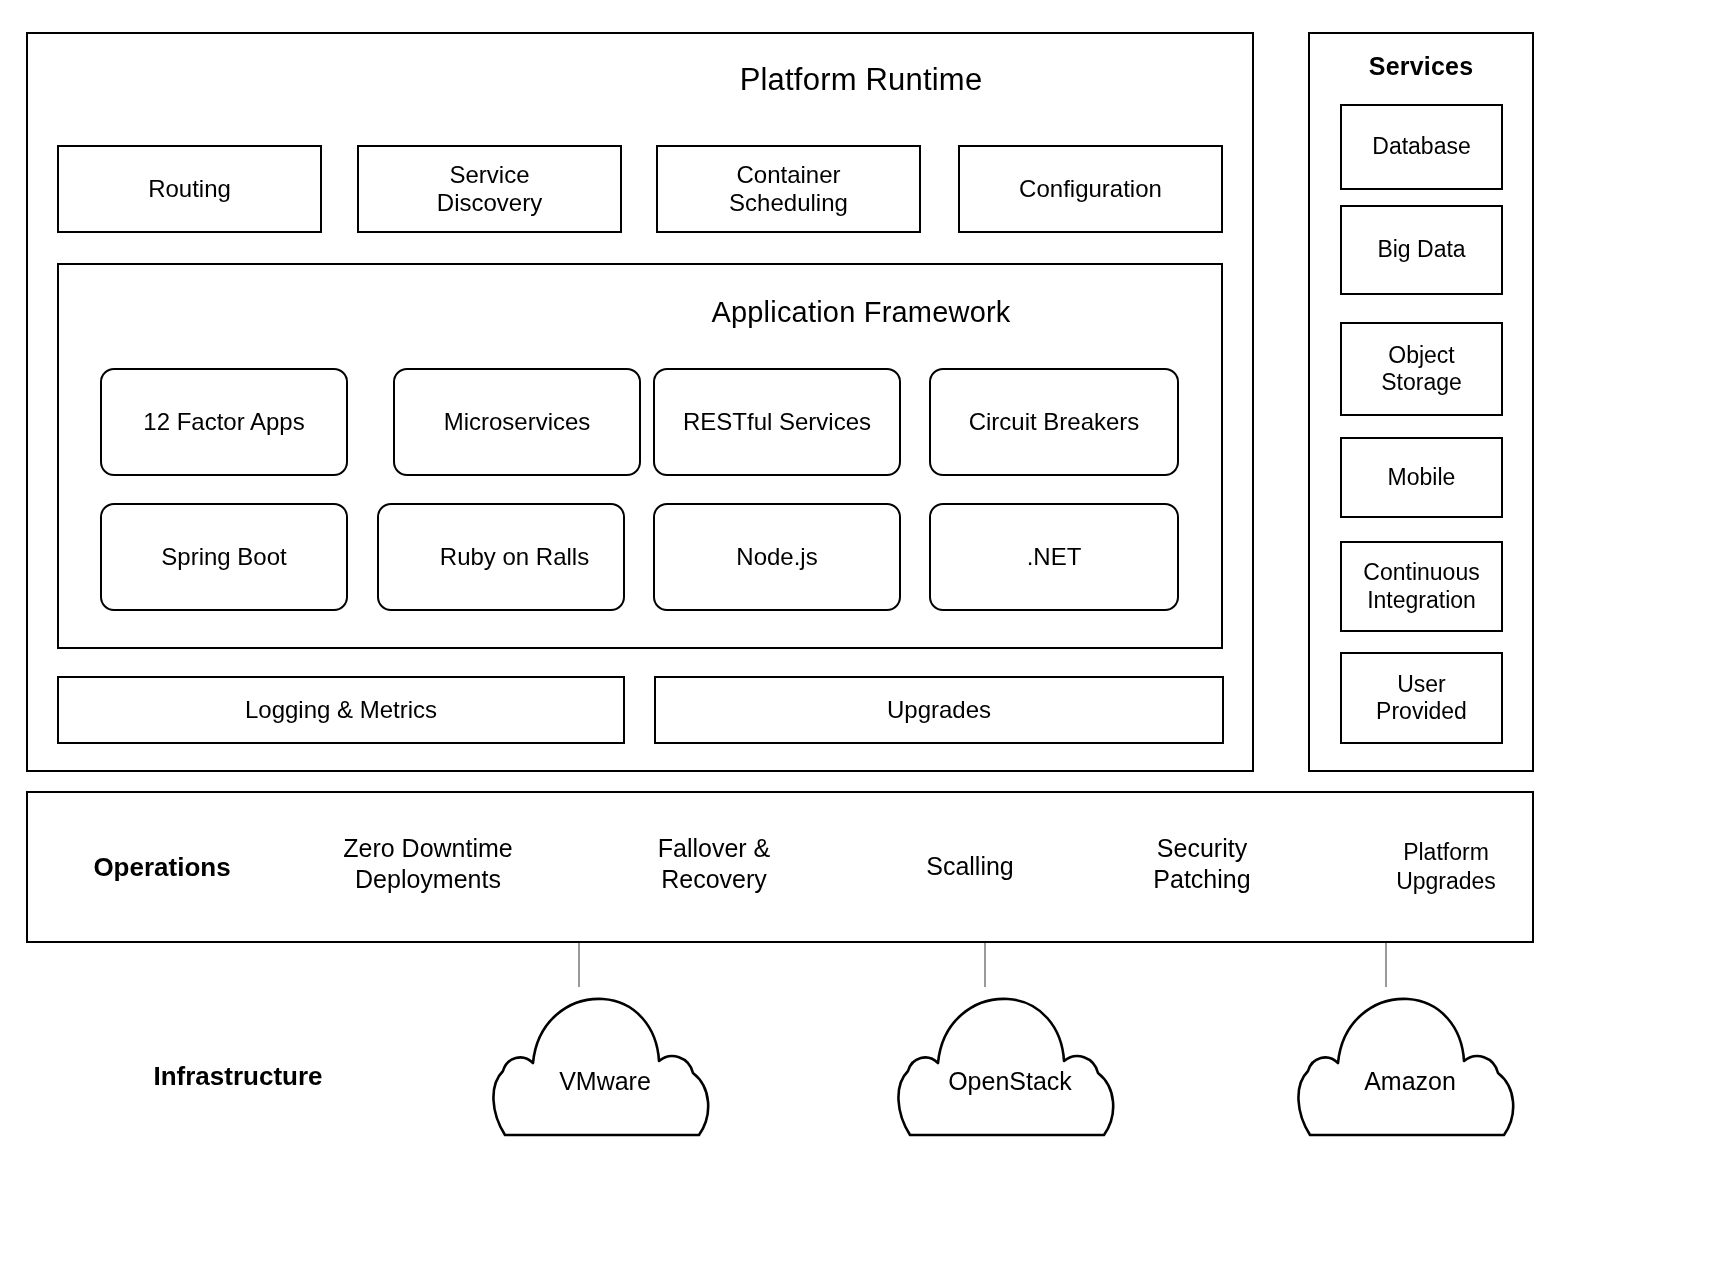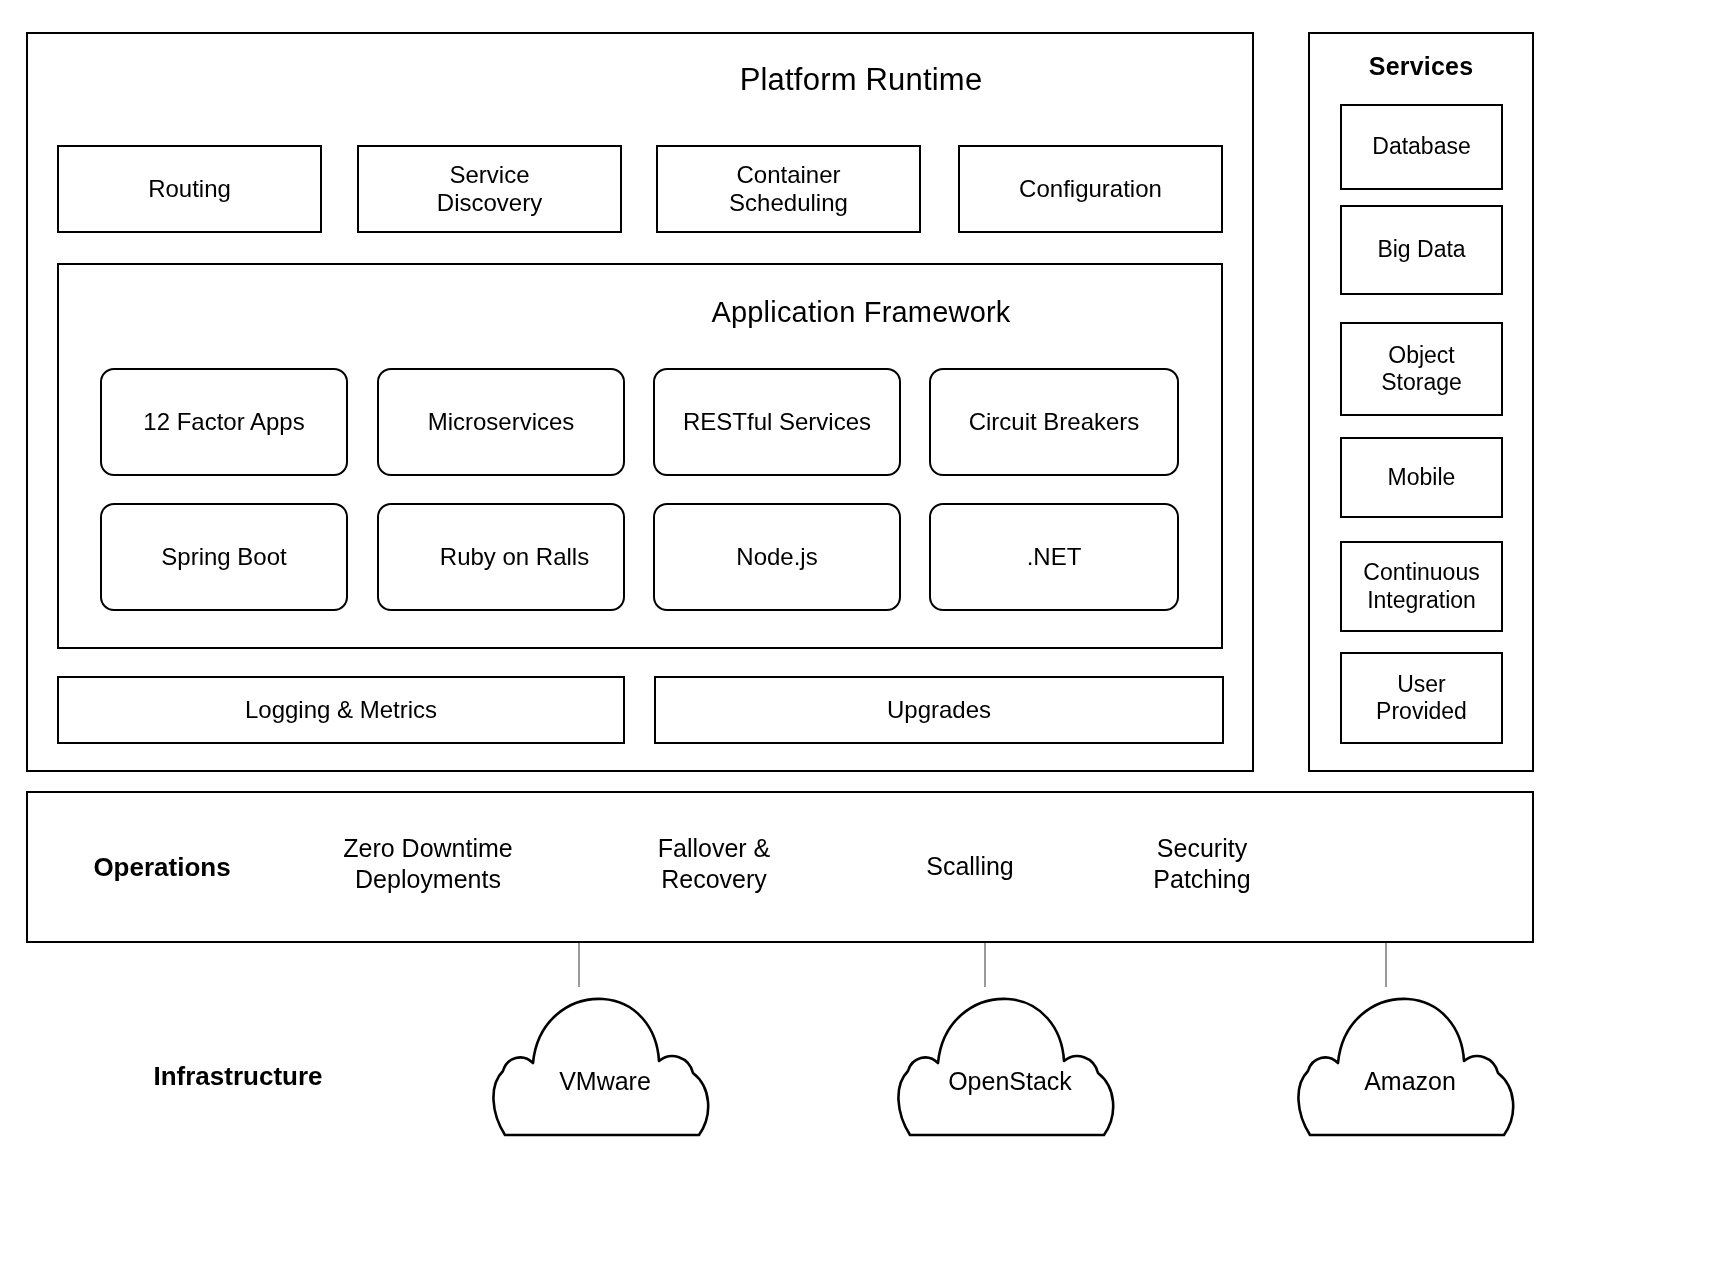--- a/index.html
+++ b/index.html
@@ -93,21 +93,21 @@
   }
 
   .fw-box {
     height: 108px;
     font-size: 24px;
   }
   .fw-row1 { top: 368px; }
   .fw-row2 { top: 503px; }
 
   #fw-12factor   { left: 100px;  width: 248px; }
-  #fw-micro      { left: 377px;  width: 248px; }
+  #fw-micro      { left: 393px;  width: 248px; }
   #fw-rest       { left: 653px;  width: 248px; }
   #fw-circuit    { left: 929px;  width: 250px; }
   #fw-spring     { left: 100px;  width: 248px; }
   #fw-ruby       { left: 377px;  width: 248px; padding-left: 27px; }
   #fw-node       { left: 653px;  width: 248px; }
   #fw-dotnet     { left: 929px;  width: 250px; }
 
   
   .bottom-box {
     top: 676px;
@@ -257,20 +257,21 @@
   <div class="ops-label">Operations</div>
 
   <div class="ops-item" id="ops-zero">Zero Downtime<br>Deployments</div>
 
   <div class="ops-item" id="ops-fallover">Fallover &amp;<br>Recovery</div>
 
   <div class="ops-item" id="ops-scaling">Scalling</div>
 
   <div class="ops-item" id="ops-security">Security<br>Patching</div>
 
+  <div class="ops-item" id="ops-upgrades">Platform<br>Upgrades</div>
 
   <div class="infra-label">Infrastructure</div>
 
   <div class="connector" id="conn-vmware"></div>
   <div class="connector" id="conn-openstack"></div>
   <div class="connector" id="conn-amazon"></div>
 
   <div class="cloud-group" id="cloud-vmware">
     <svg class="cloud-svg" viewBox="0 0 240 190">
       <path d="M 20 182

